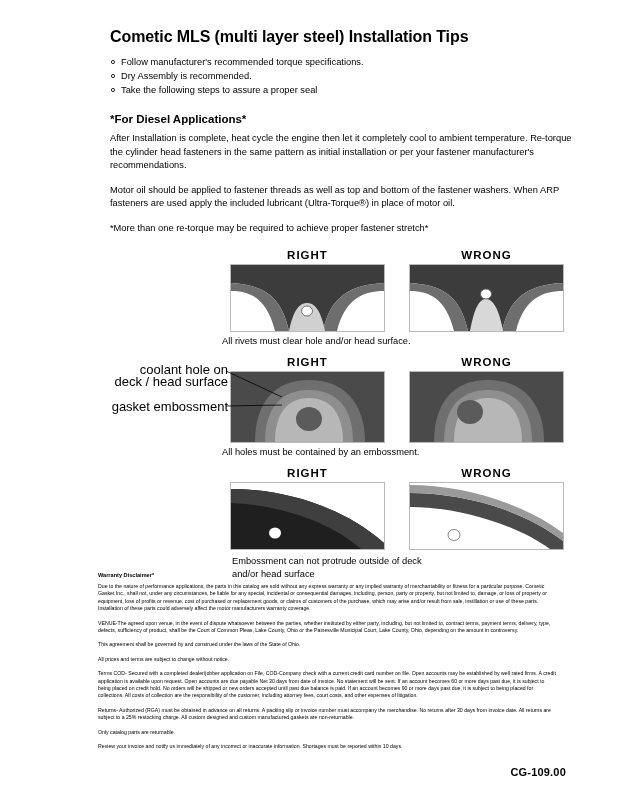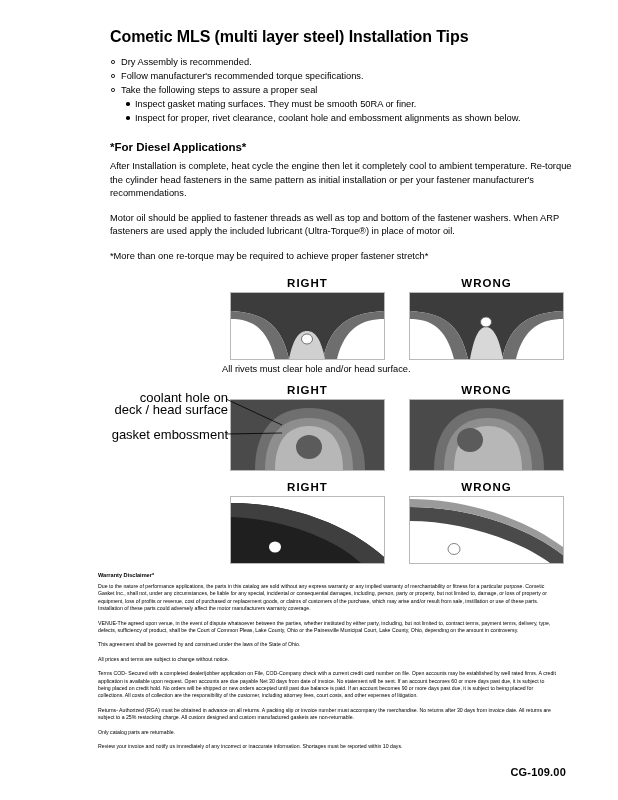--- a/index.html
+++ b/index.html
@@ -162,27 +162,23 @@
   }
 </style>
 </head>
 <body>
 
 <div class="page">
 
   <h1 class="title">Cometic MLS (multi layer steel) Installation Tips</h1>
 
   <ul class="bullets">
+    <li>Follow manufacturer's recommended torque specifications.</li>
     <li>Dry Assembly is recommended.</li>
-    <li>Follow manufacturer's recommended torque specifications.</li>
     <li>Take the following steps to assure a proper seal</li>
-  </ul>
-  <ul class="subbullets">
-    <li>Inspect gasket mating surfaces.  They must be smooth 50RA or finer.</li>
-    <li>Inspect for proper, rivet clearance, coolant hole and embossment alignments as shown below.</li>
   </ul>
 
   <h2 class="subtitle">*For Diesel Applications*</h2>
   <p class="body">After Installation is complete, heat cycle the engine then let it completely cool to ambient temperature. Re-torque the cylinder head fasteners in the same pattern as initial installation or per your fastener manufacturer's recommendations.</p>
   <p class="body">Motor oil should be applied to fastener threads as well as top and bottom of the fastener washers. When ARP fasteners are used apply the included lubricant (Ultra-Torque®) in place of motor oil.</p>
   <p class="body tight">*More than one re-torque may be required to achieve proper fastener stretch*</p>
 
   <div class="figures">
 
     <div class="figrow">
@@ -236,20 +232,21 @@
             <rect x="0" y="0" width="153" height="70" fill="#ffffff"></rect>
             <path d="M0,0 L153,0 L153,70 L0,70 Z" fill="#4a4a4a"></path>
             <path d="M24,70 C24,30 44,8 78,8 C112,8 134,30 134,70 Z" fill="#6f6f6f"></path>
             <path d="M34,70 C34,36 50,18 78,18 C106,18 122,36 122,70 Z" fill="#8e8e8e"></path>
             <path d="M44,70 C44,42 56,26 78,26 C100,26 112,42 112,70 Z" fill="#b7b7b7"></path>
             <ellipse cx="60" cy="40" rx="13" ry="12" fill="#5b5b5b"></ellipse>
           </svg>
         </div>
       </div>
     </div>
+    <p class="caption">All holes must be contained by an embossment.</p>
 
     <div class="annot" style="left:-10px; top:115px; width:128px;">
       <div>coolant hole on</div>
       <div>deck / head surface</div>
     </div>
     <div class="annot" style="left:-10px; top:152px; width:128px;">
       <div>gasket embossment</div>
     </div>
     <svg style="position:absolute; left:114px; top:112px;" width="70" height="62">
       <line x1="2" y1="10" x2="58" y2="36" stroke="#000" stroke-width="0.8"></line>
@@ -272,20 +269,24 @@
         <div class="figlabel">WRONG</div>
         <div class="figbox">
           <svg width="153" height="66" viewBox="0 0 153 66">
             <rect x="0" y="0" width="153" height="66" fill="#ffffff"></rect>
             <path d="M0,24 C46,24 104,40 140,66 L153,66 L153,58 C112,26 52,10 0,10 Z" fill="#4a4a4a"></path>
             <path d="M0,10 C52,10 112,26 153,58 L153,50 C110,18 50,2 0,2 Z" fill="#9a9a9a"></path>
             <ellipse cx="44" cy="52" rx="6" ry="5.5" fill="#ffffff" stroke="#666" stroke-width="0.8"></ellipse>
           </svg>
         </div>
       </div>
+    </div>
+    <div class="caption2">
+      <div>Embossment can not protrude outside of deck</div>
+      <div>and/or head surface</div>
     </div>
 
   </div>
 </div>
 
 <div class="warranty">
   <h3>Warranty Disclaimer*</h3>
   <p>Due to the nature of performance applications, the parts in this catalog are sold without any express warranty or any implied warranty of merchantability or fitness for a particular purpose.  Cometic Gasket Inc., shall not, under any circumstances, be liable for any special, incidental or consequential damages, including, person, party or property, but not limited to, damage, or loss of property or equipment, loss of profits or revenue, cost of purchased or replacement goods, or claims of customers of the purchase, which may arise and/or result from sale, instillation or use of these parts.  Installation of these parts could adversely affect the motor manufacturers warranty coverage.</p>
   <p>VENUE-The agreed upon venue, in the event of dispute whatsoever between the parties, whether instituted by either party, including, but not limited to, contract terms, payment terms, delivery, type, defects, sufficiency of product, shall be the Court of Common Pleas, Lake County, Ohio or the Painesville Municipal Court, Lake County, Ohio, depending on the amount in controversy.</p>
   <p>This agreement shall be governed by and construed under the laws of the State of Ohio.</p>

